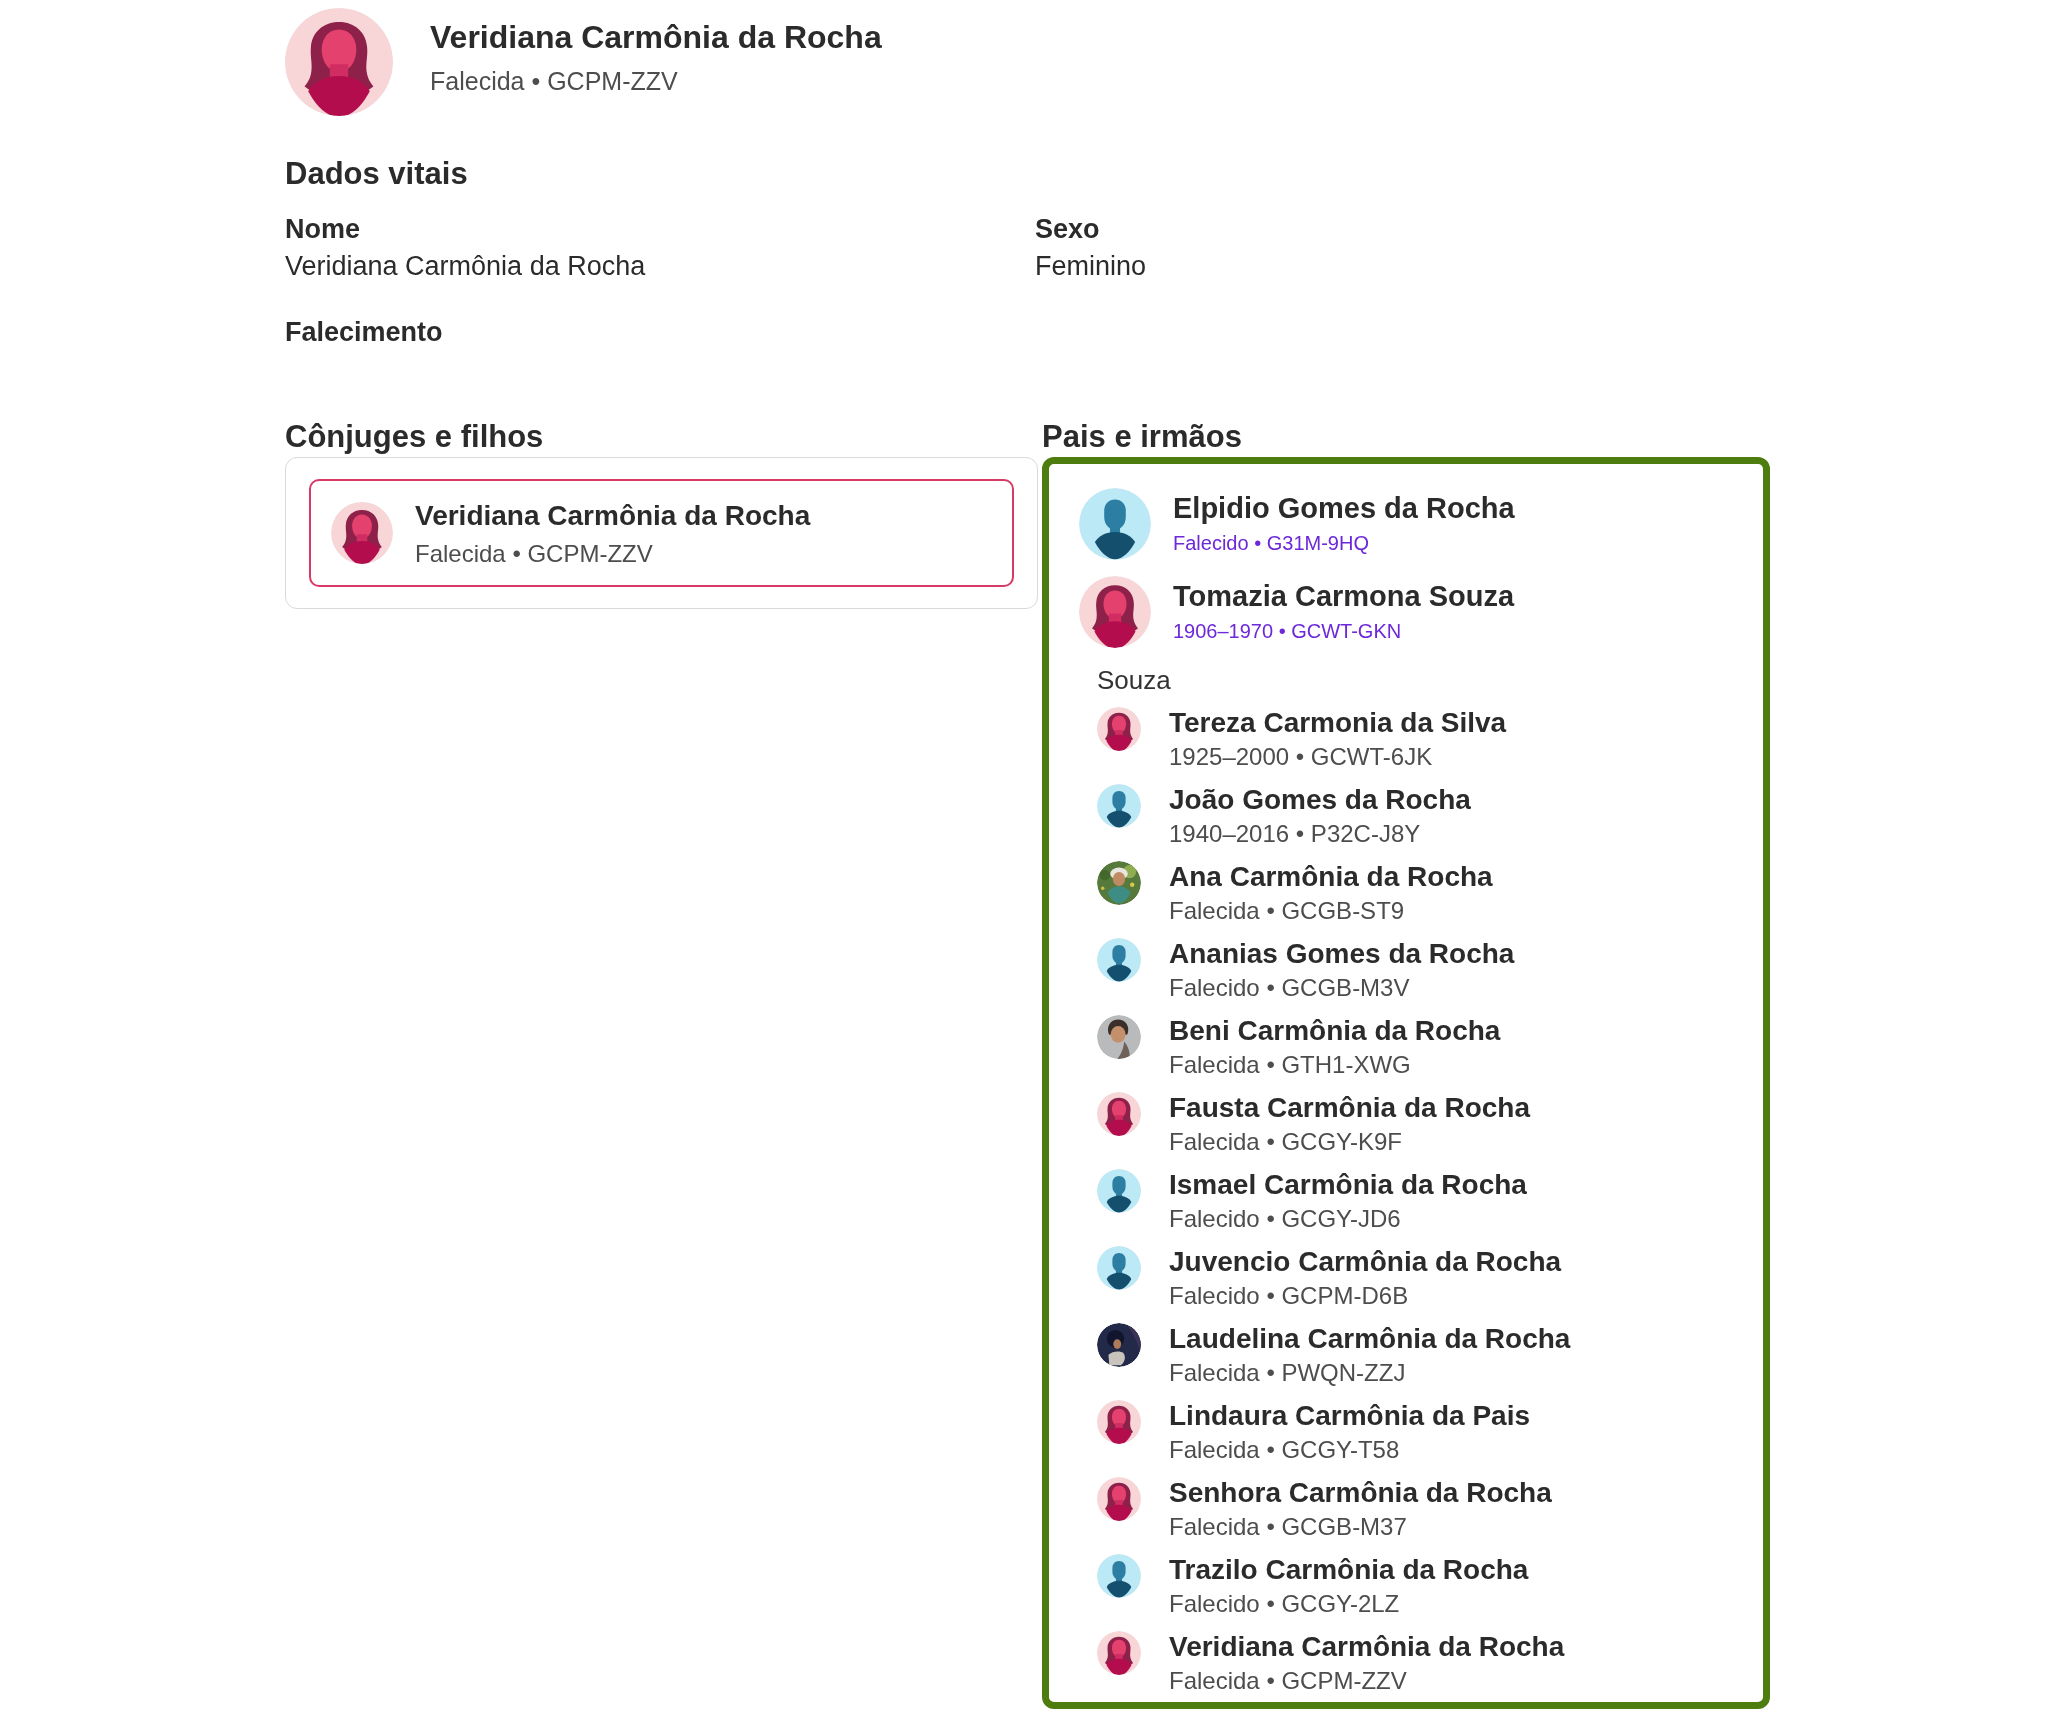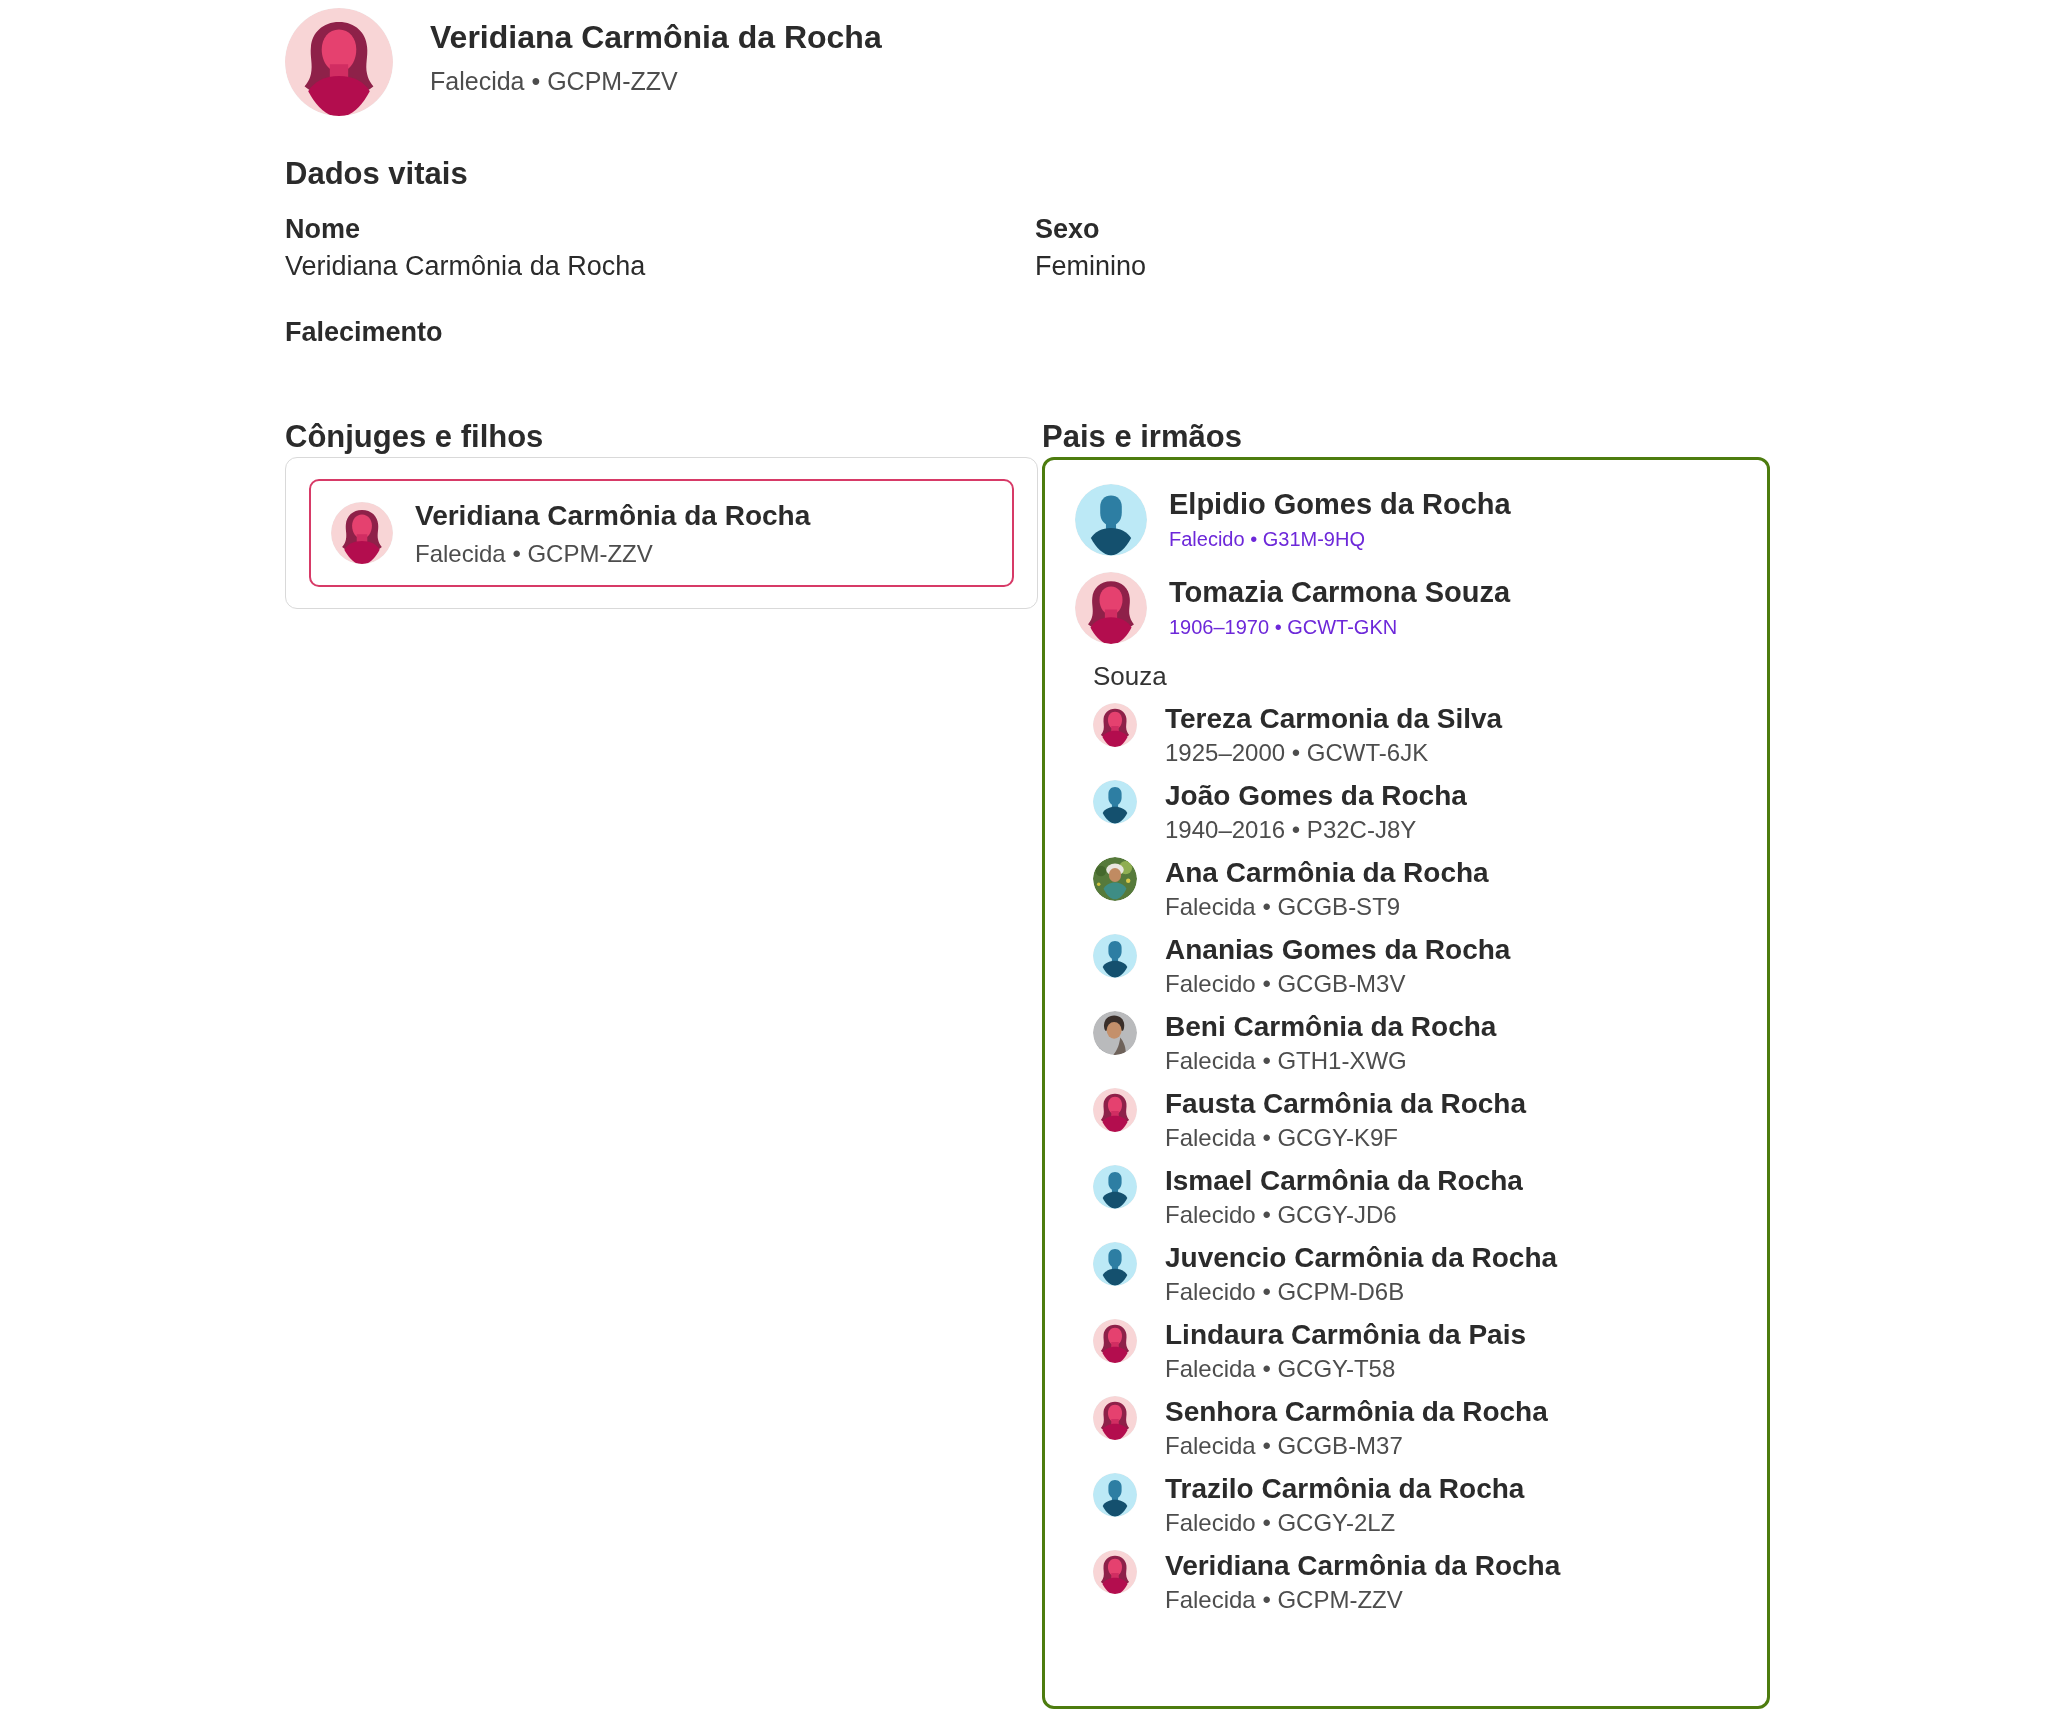--- a/index.html
+++ b/index.html
@@ -40,21 +40,21 @@
     border:2px solid #d73a67;border-radius:10px;background:#fff;
     display:flex;align-items:center;gap:22px;padding:0 20px;cursor:pointer;
   }
   .selected-card .avatar{width:62px;height:62px;}
   .sel-name{font-size:28px;line-height:34px;font-weight:700;display:block;}
   .sel-details{font-size:24px;line-height:28px;color:#4d4d4d;display:block;margin-top:7px;}
 
   
   .family-card{
     position:absolute;left:1042px;top:457px;width:728px;height:1252px;box-sizing:border-box;
-    border:3px solid #4d7c0f;border-radius:12px;background:#fff;
+    border:7px solid #4d7c0f;border-radius:12px;background:#fff;
     padding:24px 26px 24px 30px;
   }
   .person-row{display:flex;cursor:pointer;}
   .parent-row{gap:22px;align-items:center;margin-bottom:16px;}
   .parent-row .avatar{width:72px;height:72px;}
   .parent-row .pname{font-size:29px;line-height:38px;font-weight:700;display:block;}
   .parent-row .pdetails{font-size:20px;line-height:33px;color:#6d28d9;display:block;}
   .filhos-label{margin:16px 0 8px 18px;font-size:26px;line-height:33px;color:#333;}
   .child-row{gap:28px;align-items:flex-start;margin:0 0 9px 18px;}
   .child-row .avatar{width:44px;height:44px;margin-top:2px;}
@@ -283,20 +283,31 @@
       <svg viewBox="0 0 100 100">
             <use href="#av-male" xlink:href="#av-male"></use>
           </svg>
     </span>
     <span>
       <span class="pname">Juvencio Carmônia da Rocha</span>
       <span class="pdetails">Falecido • GCPM-D6B</span>
     </span>
   </div>
 
+  <div class="person-row child-row">
+    <span class="avatar">
+      <svg viewBox="0 0 100 100">
+            <use href="#av-photo-laudelina" xlink:href="#av-photo-laudelina"></use>
+          </svg>
+    </span>
+    <span>
+      <span class="pname">Laudelina Carmônia da Rocha</span>
+      <span class="pdetails">Falecida • PWQN-ZZJ</span>
+    </span>
+  </div>
 
   <div class="person-row child-row">
     <span class="avatar">
       <svg viewBox="0 0 100 100">
             <use href="#av-female" xlink:href="#av-female"></use>
           </svg>
     </span>
     <span>
       <span class="pname">Lindaura Carmônia da Pais</span>
       <span class="pdetails">Falecida • GCGY-T58</span>

